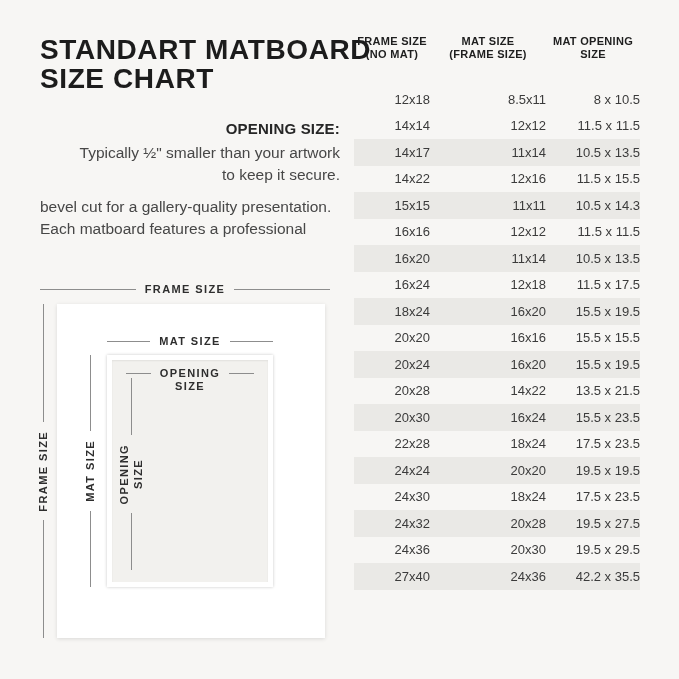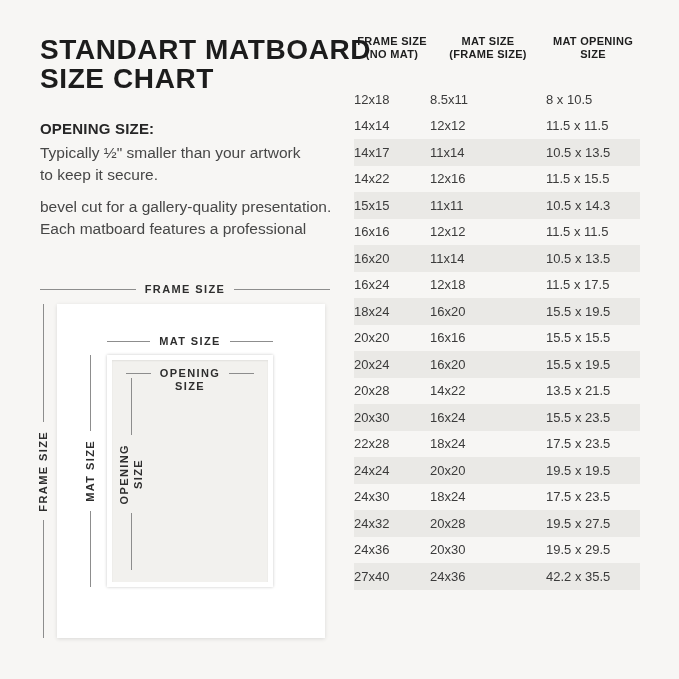--- a/index.html
+++ b/index.html
@@ -19,21 +19,21 @@
     letter-spacing:0.6px; color:#1c1c1c;
   }
   .text-block { position:absolute; left:40px; width:300px; }
   .text-block .heading {
     font-size:15px; font-weight:700; letter-spacing:0.2px;
     color:#262626; margin-bottom:5px;
   }
   .text-block .body-line {
     font-size:15.5px; line-height:21.5px; color:#474747; font-weight:400;
   }
-  .block-opening { top:120px; }
+  .block-opening { top:120px;text-align:right; }
   .block-bevel   { top:196px; }
 
   
   .frame-rect {
     position:absolute; left:57px; top:304px; width:268px; height:334px;
     background:#ffffff; box-shadow:0 1px 4px rgba(0,0,0,0.12);
   }
   .mat-rect {
     position:absolute; left:107px; top:355px; width:166px; height:232px;
     background:#f2f1ee;
@@ -66,21 +66,21 @@
   
   .size-table { position:absolute; left:354px; top:35px; width:286px; }
   .thead {
     display:grid; grid-template-columns:76px 116px 94px;
     font-size:11px; font-weight:700; letter-spacing:0.3px;
     line-height:13px; color:#1e1e1e; text-align:center;
   }
   .tbody { position:absolute; top:51px; left:0; width:286px; }
   .trow {
     display:grid; grid-template-columns:76px 116px 94px;
-    height:26.5px; align-items:center; text-align:left;
+    height:26.5px; align-items:center; text-align:right;
     font-size:13px; color:#3b3b3b;
   }
   .trow.alt { background:var(--row-alt,#eae9e6); }
 </style>
 </head>
 <body style="--bg: #f7f6f4; --row-alt: #eae9e6;">
 
 <div class="page">
 
   <h1 class="title">

